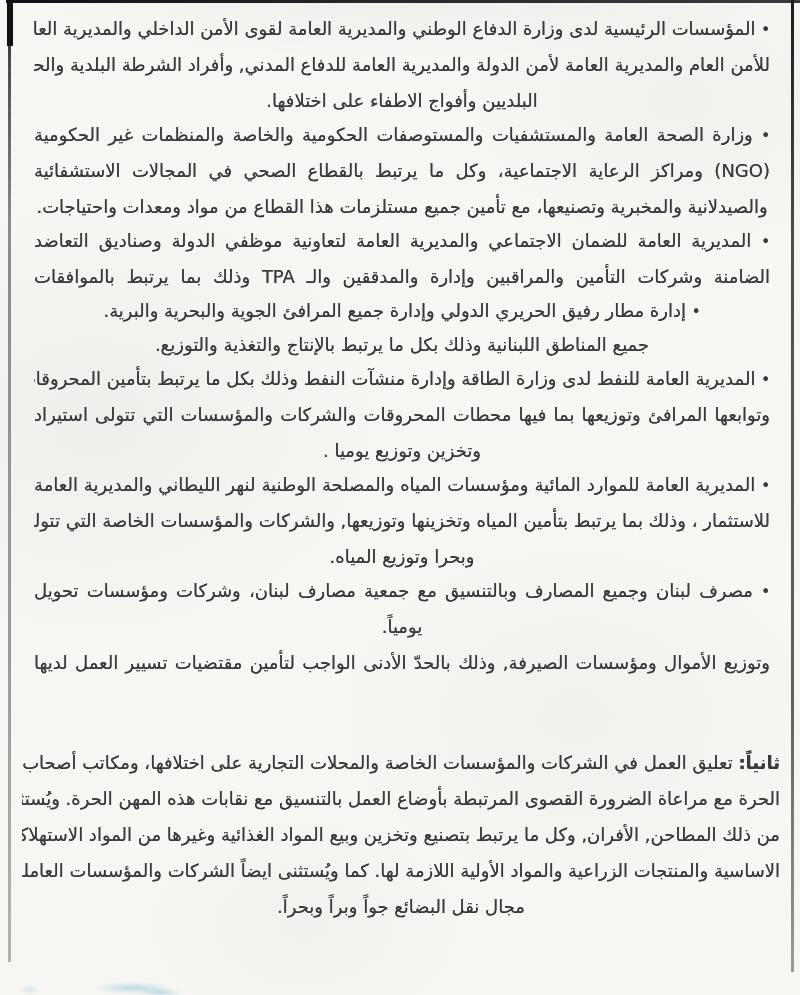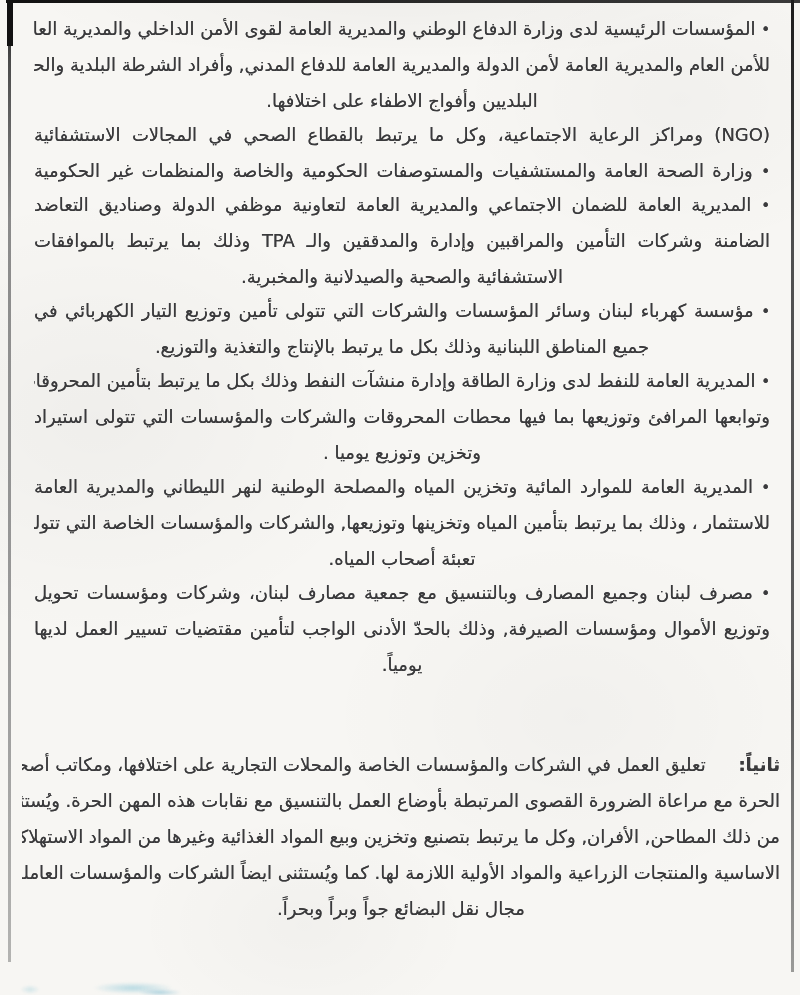--- a/index.html
+++ b/index.html
@@ -81,71 +81,73 @@
   .line.last {
     text-align: center;
     text-align-last: center;
   }
   .bullet { font-size: 15px; }
   .para.section-two {
     margin-top: 64px;
     margin-left: -12px;
     margin-right: -10px;
   }
-  .lead { font-weight: bold; margin-left: 27px; }
+  .lead { font-weight: bold; }
 </style>
 </head>
 <body>
 
 <div class="border-top"></div>
 <div class="border-left"></div>
 <div class="corner-cap"></div>
 <div class="border-right"></div>
 
 <div class="doc" dir="rtl">
 
   <p class="para">
     <span class="line fill"><span class="bullet">•</span> <span>المؤسسات الرئيسية لدى وزارة الدفاع الوطني والمديرية العامة لقوى الأمن الداخلي والمديرية العامة</span></span>
     <span class="line fill">للأمن العام والمديرية العامة لأمن الدولة والمديرية العامة للدفاع المدني, وأفراد الشرطة البلدية والحراس</span>
     <span class="line last">البلديين وأفواج الاطفاء على اختلافها.</span>
   </p>
 
   <p class="para">
+    <span class="line fill"><span class="bullet">•</span> <span>وزارة الصحة العامة والمستشفيات والمستوصفات الحكومية والخاصة والمنظمات غير الحكومية</span></span>
     <span class="line fill">(NGO) ومراكز الرعاية الاجتماعية، وكل ما يرتبط بالقطاع الصحي في المجالات الاستشفائية</span>
-    <span class="line fill"><span class="bullet">•</span> <span>وزارة الصحة العامة والمستشفيات والمستوصفات الحكومية والخاصة والمنظمات غير الحكومية</span></span>
+    <span class="line last">والصيدلانية والمخبرية وتصنيعها، مع تأمين جميع مستلزمات هذا القطاع من مواد ومعدات واحتياجات.</span>
   </p>
 
   <p class="para">
     <span class="line fill"><span class="bullet">•</span> <span>المديرية العامة للضمان الاجتماعي والمديرية العامة لتعاونية موظفي الدولة وصناديق التعاضد</span></span>
     <span class="line fill">الضامنة وشركات التأمين والمراقبين وإدارة والمدققين والـ TPA وذلك بما يرتبط بالموافقات</span>
-    <span class="line last">الاستشفائية والصحية والصيدلانية والمخبرية.</span>
   </p>
 
+  <p class="para">
+    <span class="line last"><span class="bullet">•</span> <span>إدارة مطار رفيق الحريري الدولي وإدارة جميع المرافئ الجوية والبحرية والبرية.</span></span>
+  </p>
 
   <p class="para">
-    <span class="line fill"><span class="bullet">•</span> <span>مؤسسة كهرباء لبنان وسائر المؤسسات والشركات التي تتولى تأمين وتوزيع التيار الكهربائي في</span></span>
     <span class="line last">جميع المناطق اللبنانية وذلك بكل ما يرتبط بالإنتاج والتغذية والتوزيع.</span>
   </p>
 
   <p class="para">
     <span class="line fill"><span class="bullet">•</span> <span>المديرية العامة للنفط لدى وزارة الطاقة وإدارة منشآت النفط وذلك بكل ما يرتبط بتأمين المحروقات</span></span>
     <span class="line fill">وتوابعها المرافئ وتوزيعها بما فيها محطات المحروقات والشركات والمؤسسات التي تتولى استيراد</span>
     <span class="line last">وتخزين وتوزيع يوميا .</span>
   </p>
 
   <p class="para">
-    <span class="line fill"><span class="bullet">•</span> <span>المديرية العامة للموارد المائية وتخزين المياه والمصلحة الوطنية لنهر الليطاني والمديرية العامة</span></span>
+    <span class="line fill"><span class="bullet">•</span> <span>المديرية العامة للموارد المائية ومؤسسات المياه والمصلحة الوطنية لنهر الليطاني والمديرية العامة</span></span>
     <span class="line fill">للاستثمار ، وذلك بما يرتبط بتأمين المياه وتخزينها وتوزيعها, والشركات والمؤسسات الخاصة التي تتولى</span>
-    <span class="line last">تعبئة أصحاب المياه.</span>
+    <span class="line last">وبحرا وتوزيع المياه.</span>
   </p>
 
   <p class="para">
     <span class="line fill"><span class="bullet">•</span> <span>مصرف لبنان وجميع المصارف وبالتنسيق مع جمعية مصارف لبنان، وشركات ومؤسسات تحويل</span></span>
+    <span class="line last">يومياً.</span>
     <span class="line fill">وتوزيع الأموال ومؤسسات الصيرفة, وذلك بالحدّ الأدنى الواجب لتأمين مقتضيات تسيير العمل لديها</span>
-    <span class="line last">يومياً.</span>
   </p>
 
   <p class="para section-two">
     <span class="line fill"><span class="lead">ثانياً:</span> <span>تعليق العمل في الشركات والمؤسسات الخاصة والمحلات التجارية على اختلافها، ومكاتب أصحاب المهن</span></span>
     <span class="line fill">الحرة مع مراعاة الضرورة القصوى المرتبطة بأوضاع العمل بالتنسيق مع نقابات هذه المهن الحرة. ويُستثنى</span>
     <span class="line fill">من ذلك المطاحن, الأفران, وكل ما يرتبط بتصنيع وتخزين وبيع المواد الغذائية وغيرها من المواد الاستهلاكية</span>
     <span class="line fill">الاساسية والمنتجات الزراعية والمواد الأولية اللازمة لها. كما ويُستثنى ايضاً الشركات والمؤسسات العاملة في</span>
     <span class="line last">مجال نقل البضائع جواً وبراً وبحراً.</span>
   </p>
 

